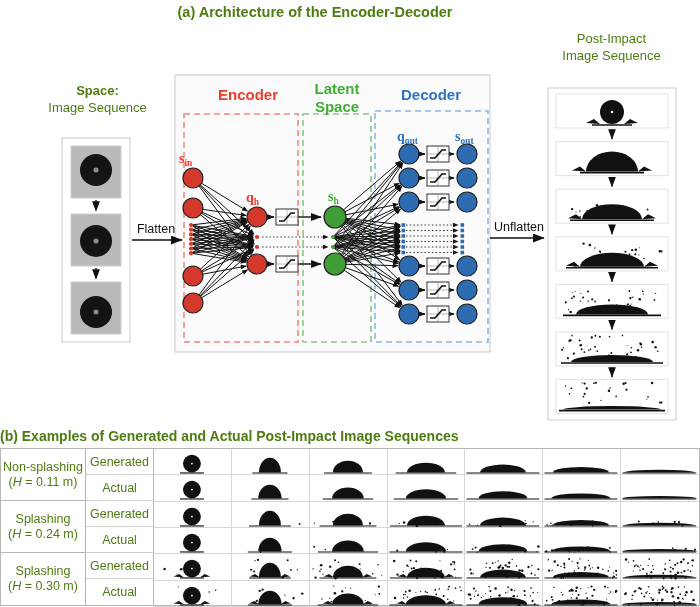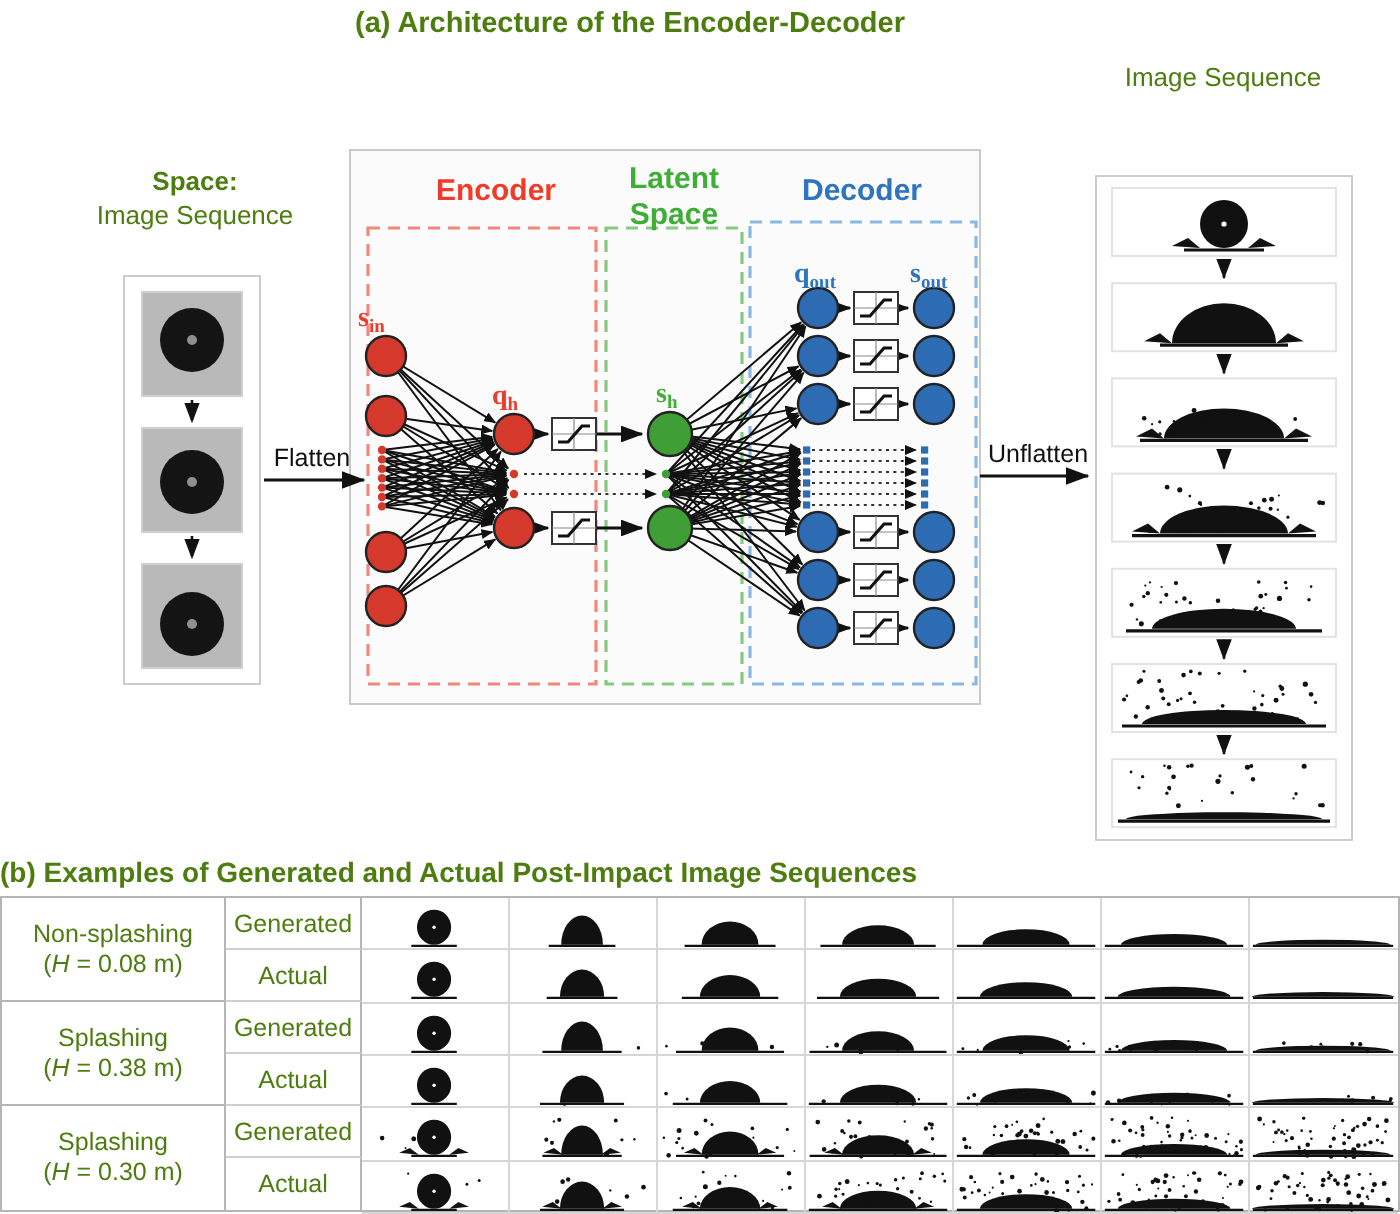--- a/index.html
+++ b/index.html
@@ -15,21 +15,21 @@
   .hdr span{display:block}
   .inputHdr{top:82px;left:20px;width:155px}
   .outputHdr{top:30px;left:545px;width:133px}
   svg#netsvg{position:absolute;top:0;left:0}
   .secLabel{font-weight:bold;font-size:15px;font-family:"Liberation Sans",sans-serif}
   .nodeLabel{font-weight:bold;font-size:14px;font-family:"Liberation Serif",serif}
   .subT{font-size:9.5px}
   .flowLabel{font-size:12.5px;fill:#111;font-family:"Liberation Sans",sans-serif}
   .tableB{position:absolute;top:448px;left:0;width:700px;height:158px;display:flex;
           border:1px solid #b5b5b5;background:#fff}
-  .colGroups{width:112px;display:flex;flex-direction:column}
+  .colGroups{width:85px;display:flex;flex-direction:column}
   .groupCell{height:52px;border-right:1px solid #b5b5b5;border-bottom:1px solid #b5b5b5;
              display:flex;flex-direction:column;justify-content:center;align-items:center;
              font-size:12.5px;line-height:15px;text-align:center}
   .groupCell:last-child{border-bottom:none}
   .colRows{width:68px;display:flex;flex-direction:column}
   .rowCell{height:26px;border-right:1px solid #b5b5b5;border-bottom:1px solid #cfcfcf;
            display:flex;align-items:center;justify-content:center;font-size:12.5px}
   .rowCell:last-child{border-bottom:none}
   .gridImgs{flex:1;display:grid;grid-template-columns:repeat(7,1fr);
             grid-template-rows:repeat(6,26.33px)}
@@ -43,20 +43,21 @@
 <div class="figure">
 
   <div class="titleA">(a) Architecture of the Encoder-Decoder</div>
 
   <div class="hdr inputHdr">
     <span class="b">Space:</span>
     <span>Image Sequence</span>
   </div>
 
   <div class="hdr outputHdr">
+    <span>Post-Impact</span>
     <span>Image Sequence</span>
   </div>
 
   <svg id="netsvg" width="700" height="430" viewBox="0 0 700 430">
     <defs>
       <marker id="arr" viewBox="0 0 8 6" refX="7.5" refY="3" markerWidth="8" markerHeight="6" orient="auto">
         <path d="M0 0 L8 3 L0 6 Z" fill="#111"></path>
       </marker>
       <marker id="arrS" viewBox="0 0 6 5" refX="5.5" refY="2.5" markerWidth="6" markerHeight="5" orient="auto">
         <path d="M0 0 L6 2.5 L0 5 Z" fill="#111"></path>
@@ -485,25 +486,25 @@
     <text class="flowLabel" x="156" y="233" text-anchor="middle">Flatten</text>
     <text class="flowLabel" x="519" y="231" text-anchor="middle">Unflatten</text>
   </svg>
 
   <div class="titleB">(b) Examples of Generated and Actual Post-Impact Image Sequences</div>
 
   <div class="tableB">
     <div class="colGroups">
       <div class="groupCell">
         <div>Non-splashing</div>
-        <div><span>(</span><i>H</i><span> = 0.08 m)</span></div>
+        <div><span>(</span><i>H</i><span> = 0.11 m)</span></div>
       </div>
       <div class="groupCell">
         <div>Splashing</div>
-        <div><span>(</span><i>H</i><span> = 0.38 m)</span></div>
+        <div><span>(</span><i>H</i><span> = 0.24 m)</span></div>
       </div>
       <div class="groupCell">
         <div>Splashing</div>
         <div><span>(</span><i>H</i><span> = 0.30 m)</span></div>
       </div>
     </div>
     <div class="colRows">
       <div class="rowCell">Generated</div>
       <div class="rowCell">Actual</div>
       <div class="rowCell">Generated</div>

